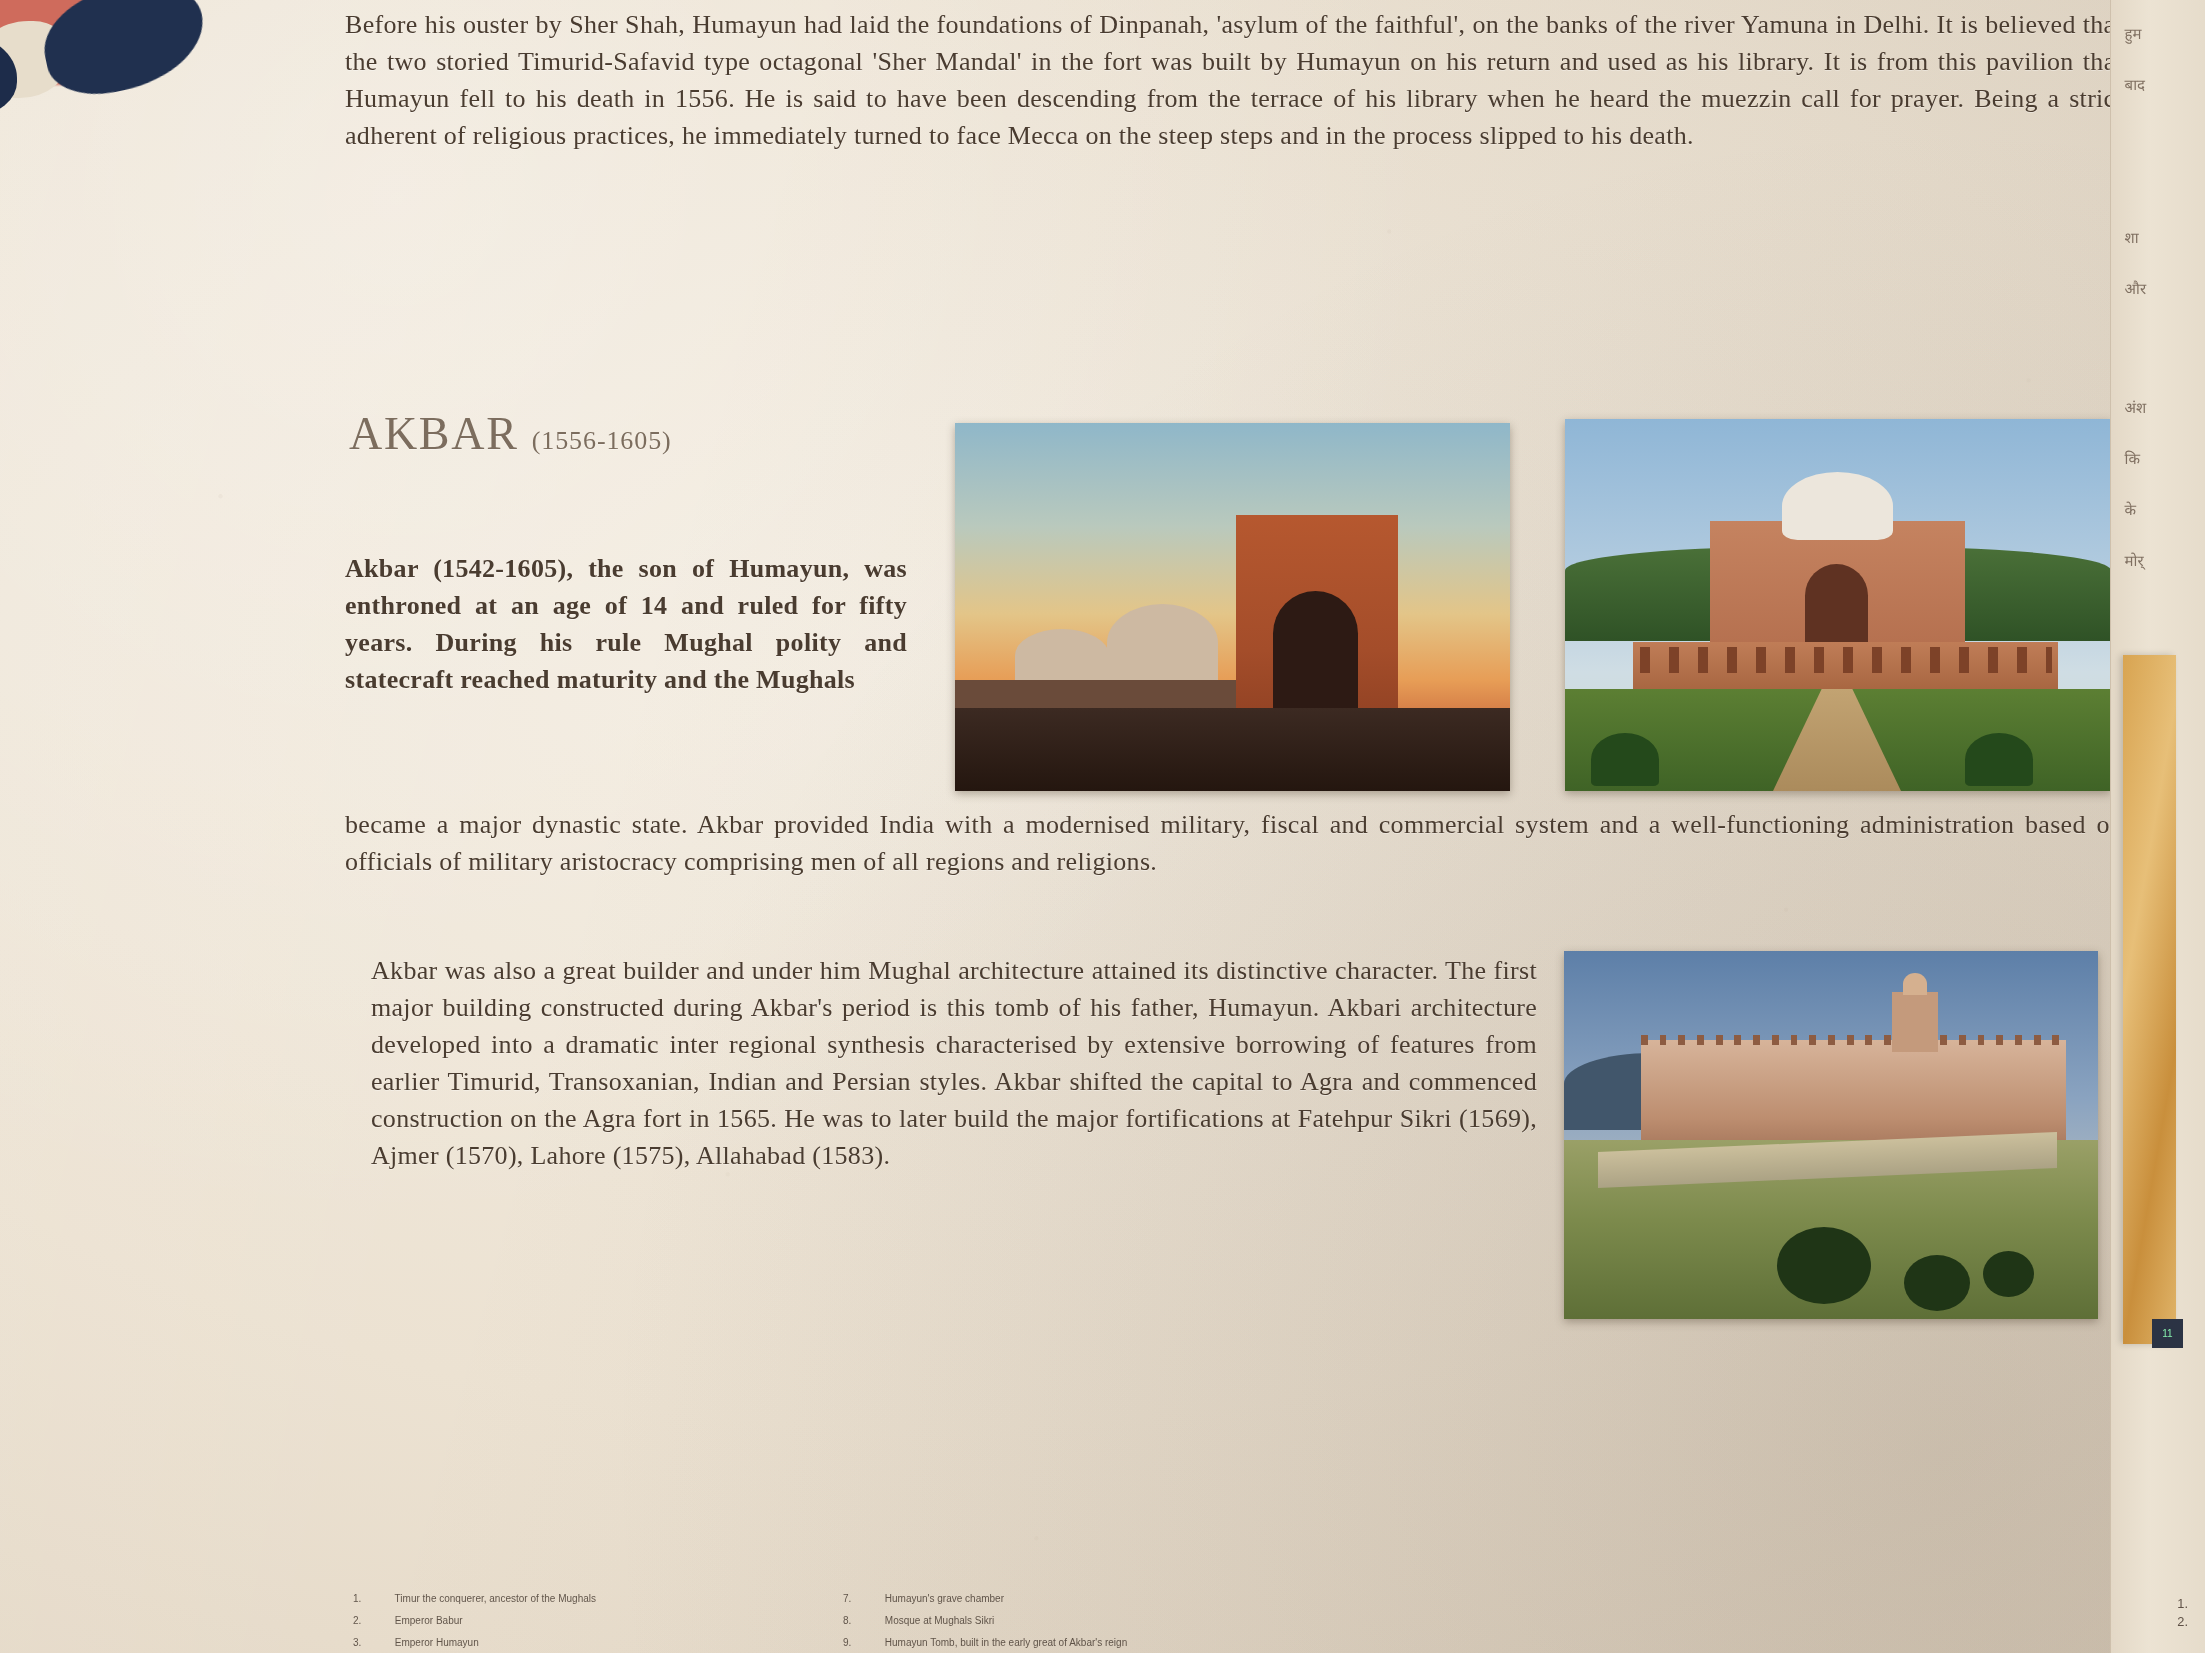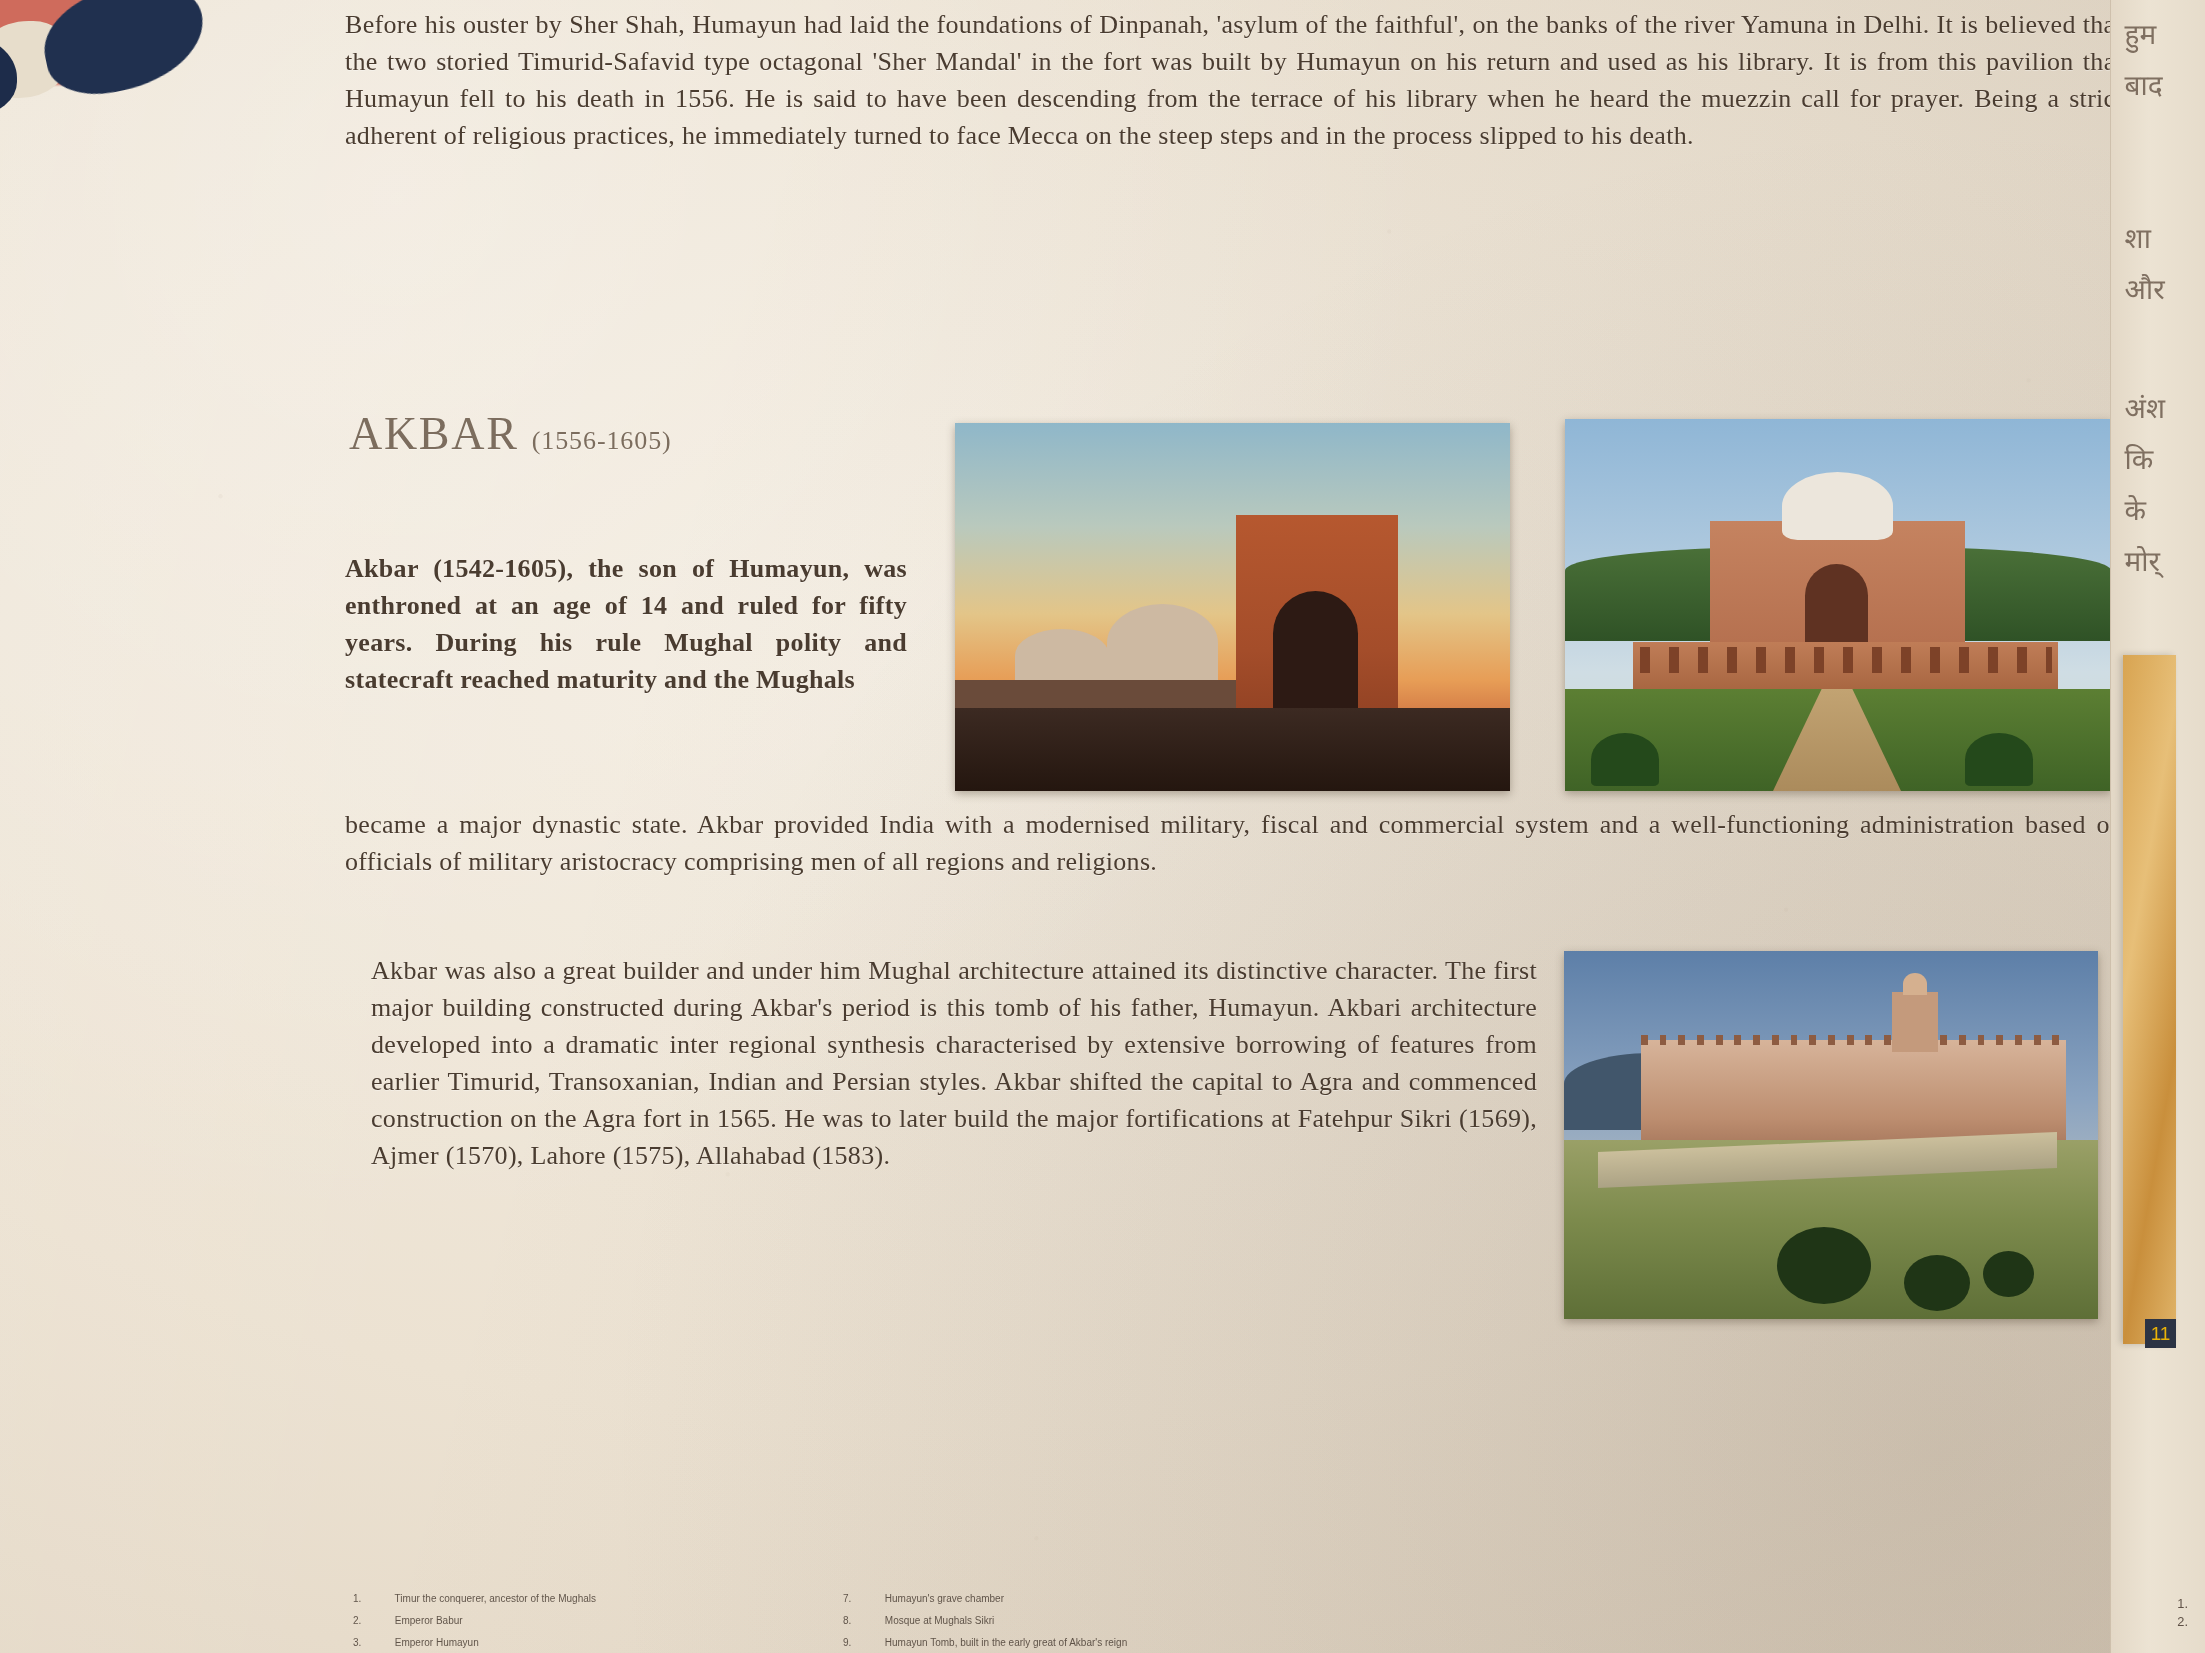--- a/index.html
+++ b/index.html
@@ -97,43 +97,43 @@
     background: linear-gradient(90deg, #e3d8c6 0%, #ece3d3 40%, #e6dccb 100%);
     border-left: 1.7px solid rgba(160,140,115,0.35);
   }
   .right-panel .hindi-col {
     position: absolute;
     left: 13.6px;
     top: 8.5px;
     width: 77px;
     color: #5c4a3c;
     font-family: "DejaVu Sans", sans-serif;
-    font-size: 28px;
+    font-size: 15px;
     line-height: 51px;
     opacity: 0.75;
   }
   .right-strip-gold {
     position: absolute;
     right: 29px;
     top: 655px;
     width: 53px;
     height: 689px;
     background: linear-gradient(100deg, #d8a451 0%, #e7bf78 35%, #c98f3c 70%, #e0b469 100%);
     box-shadow: -2.6px 0 6.8px rgba(0,0,0,0.18);
   }
   .right-strip-num {
     position: absolute;
-    right: 29px;
+    right: 22px;
     top: 1319px;
     width: 31px;
     height: 29px;
     background: #2b3344;
-    color: #eab308;
+    color: #86efac;
     font-family: "Liberation Sans", sans-serif;
-    font-size: 19px;
+    font-size: 10px;
     display: flex;
     align-items: center;
     justify-content: center;
   }
   .right-foot {
     position: absolute;
     right: 17px;
     bottom: 22px;
     color: #46382e;
     font-family: "Liberation Sans", sans-serif;

